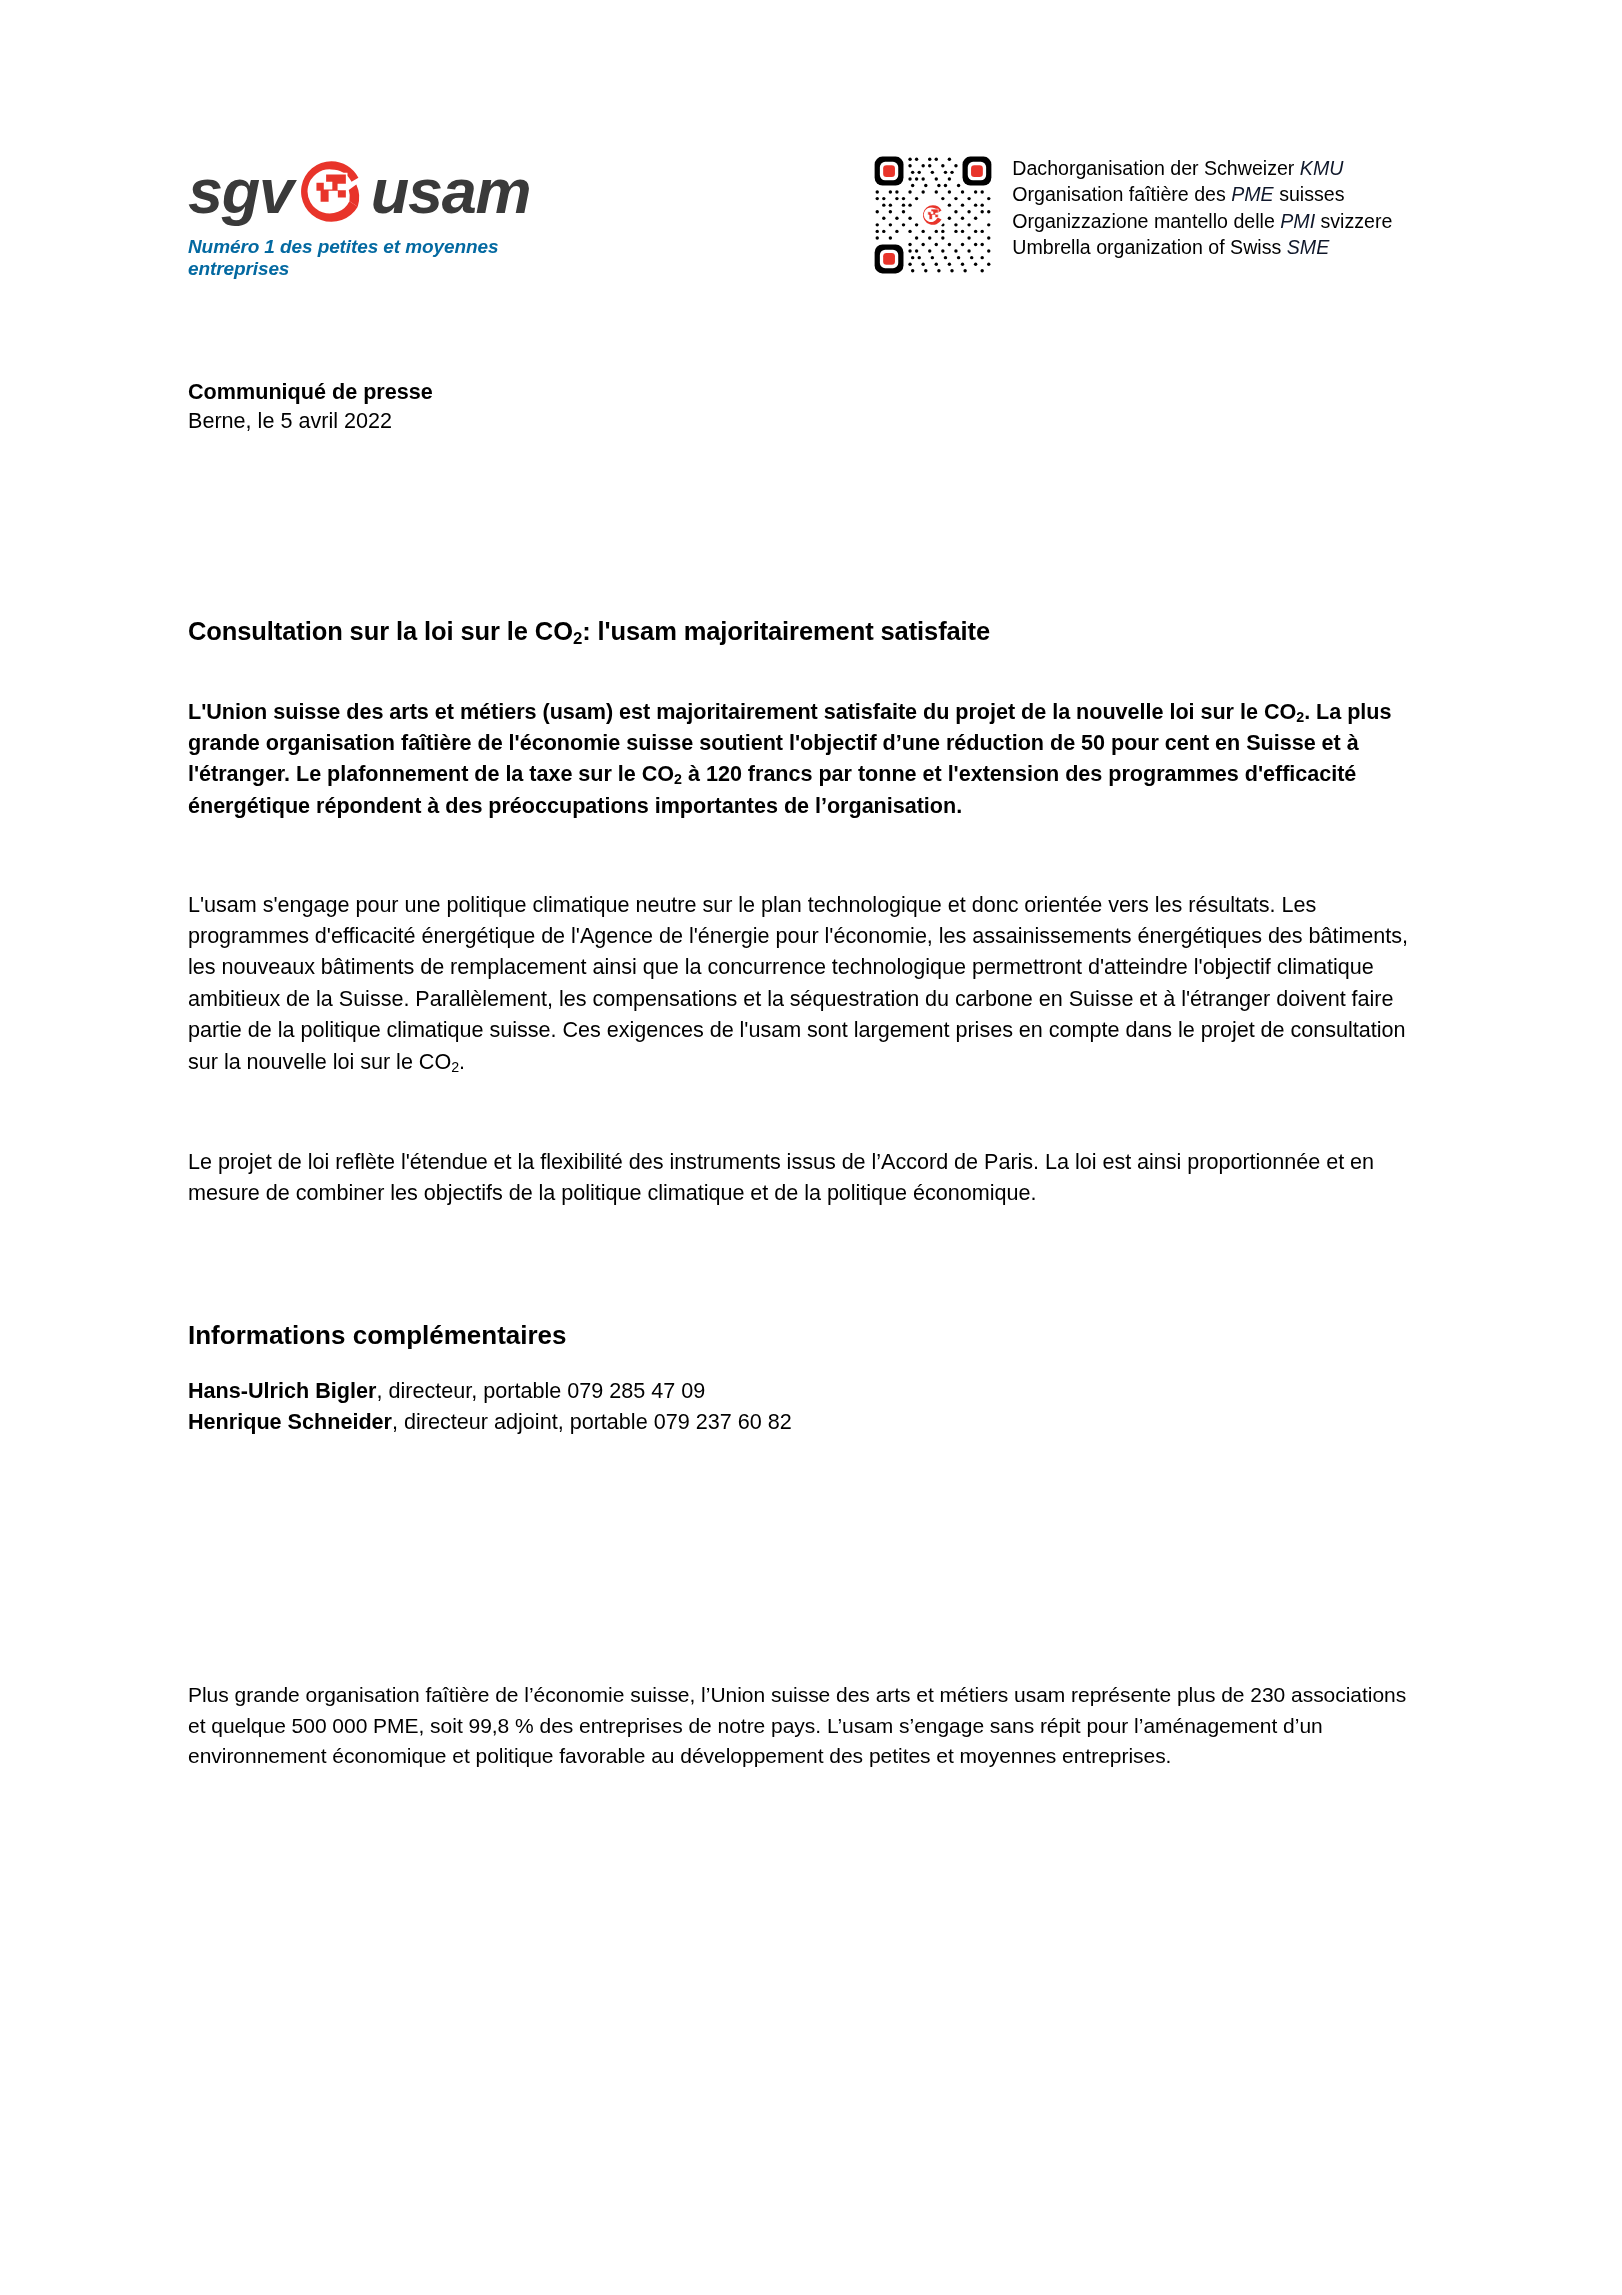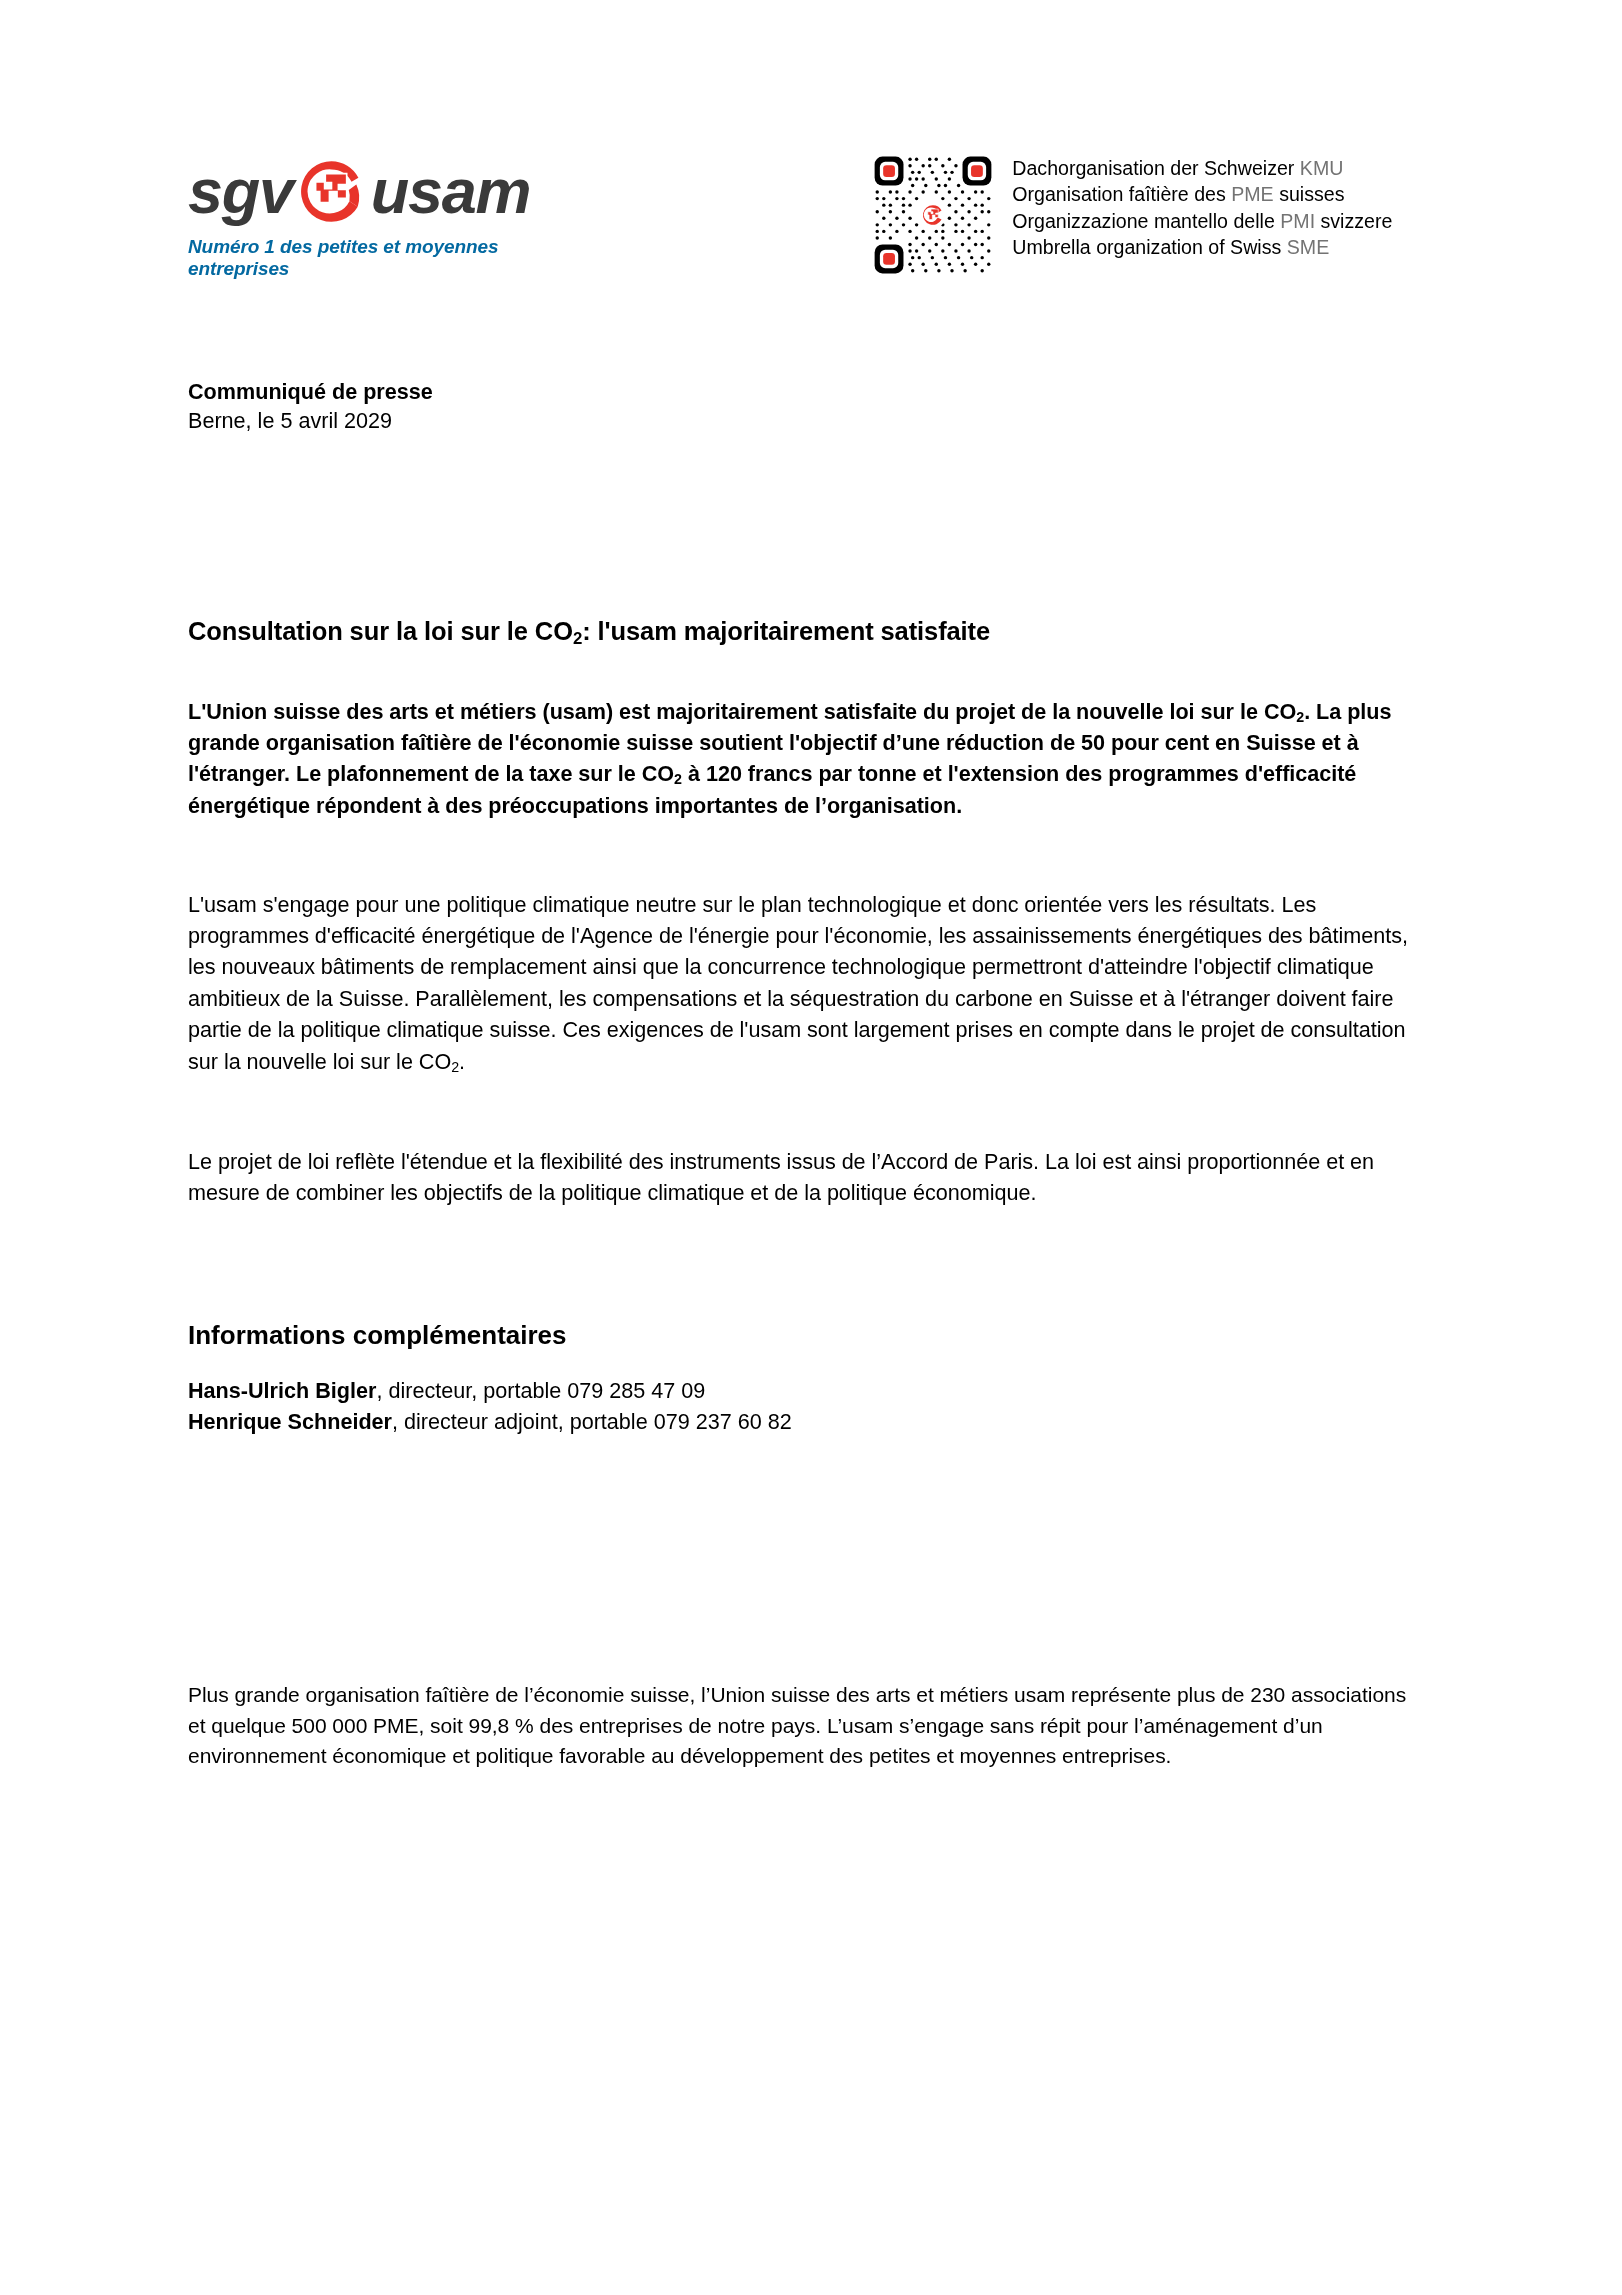--- a/index.html
+++ b/index.html
@@ -76,21 +76,21 @@
     position: relative;
   }
   .qr-langs {
     margin-left: 18.3px;
     margin-top: 1.3px;
     font-size: 19.6px;
     line-height: 1.335;
     color: #000;
     white-space: nowrap;
   }
-  .qr-langs .hi { color: #737373; }
+  .qr-langs .hi { color: #0f172a; font-style: italic; }
 
   
   .content {
     position: absolute;
     left: 188px;
     top: 0;
     width: 1243px;
   }
   .meta {
     position: absolute;
@@ -355,21 +355,21 @@
         <div><span>Organizzazione mantello delle </span><span class="hi">PMI</span><span> svizzere</span></div>
         <div><span>Umbrella organization of Swiss </span><span class="hi">SME</span><span></span></div>
       </div>
     </div>
   </div>
 
   <div class="content">
 
     <div class="meta">
       <div class="t1">Communiqué de presse</div>
-      <div>Berne, le 5 avril 2029</div>
+      <div>Berne, le 5 avril 2022</div>
     </div>
 
     <h1 class="title"><span>Consultation sur la loi sur le CO</span><sub>2</sub><span>: l'usam majoritairement satisfaite</span></h1>
 
     <p class="lead"><span>L'Union suisse des arts et métiers (usam) est majoritairement satisfaite du projet de la nouvelle loi sur le CO</span><sub>2</sub><span>. La plus grande organisation faîtière de l'économie suisse soutient l'objectif d’une réduction de 50 pour cent en Suisse et à l'étranger. Le plafonnement de la taxe sur le CO</span><sub>2</sub><span> à 120 francs par tonne et l'extension des programmes d'efficacité énergétique répondent à des préoccupations importantes de l’organisation.</span></p>
 
     <p class="para para-1"><span>L'usam s'engage pour une politique climatique neutre sur le plan technologique et donc orientée vers les résultats. Les programmes d'efficacité énergétique de l'Agence de l'énergie pour l'économie, les assainissements énergétiques des bâtiments, les nouveaux bâtiments de remplacement ainsi que la concurrence technologique permettront d'atteindre l'objectif climatique ambitieux de la Suisse. Parallèlement, les compensations et la séquestration du carbone en Suisse et à l'étranger doivent faire partie de la politique climatique suisse. Ces exigences de l'usam sont largement prises en compte dans le projet de consultation sur la nouvelle loi sur le CO</span><sub>2</sub><span>.</span></p>
 
     <p class="para para-2">Le projet de loi reflète l'étendue et la flexibilité des instruments issus de l’Accord de Paris. La loi est ainsi proportionnée et en mesure de combiner les objectifs de la politique climatique et de la politique économique.</p>
 

